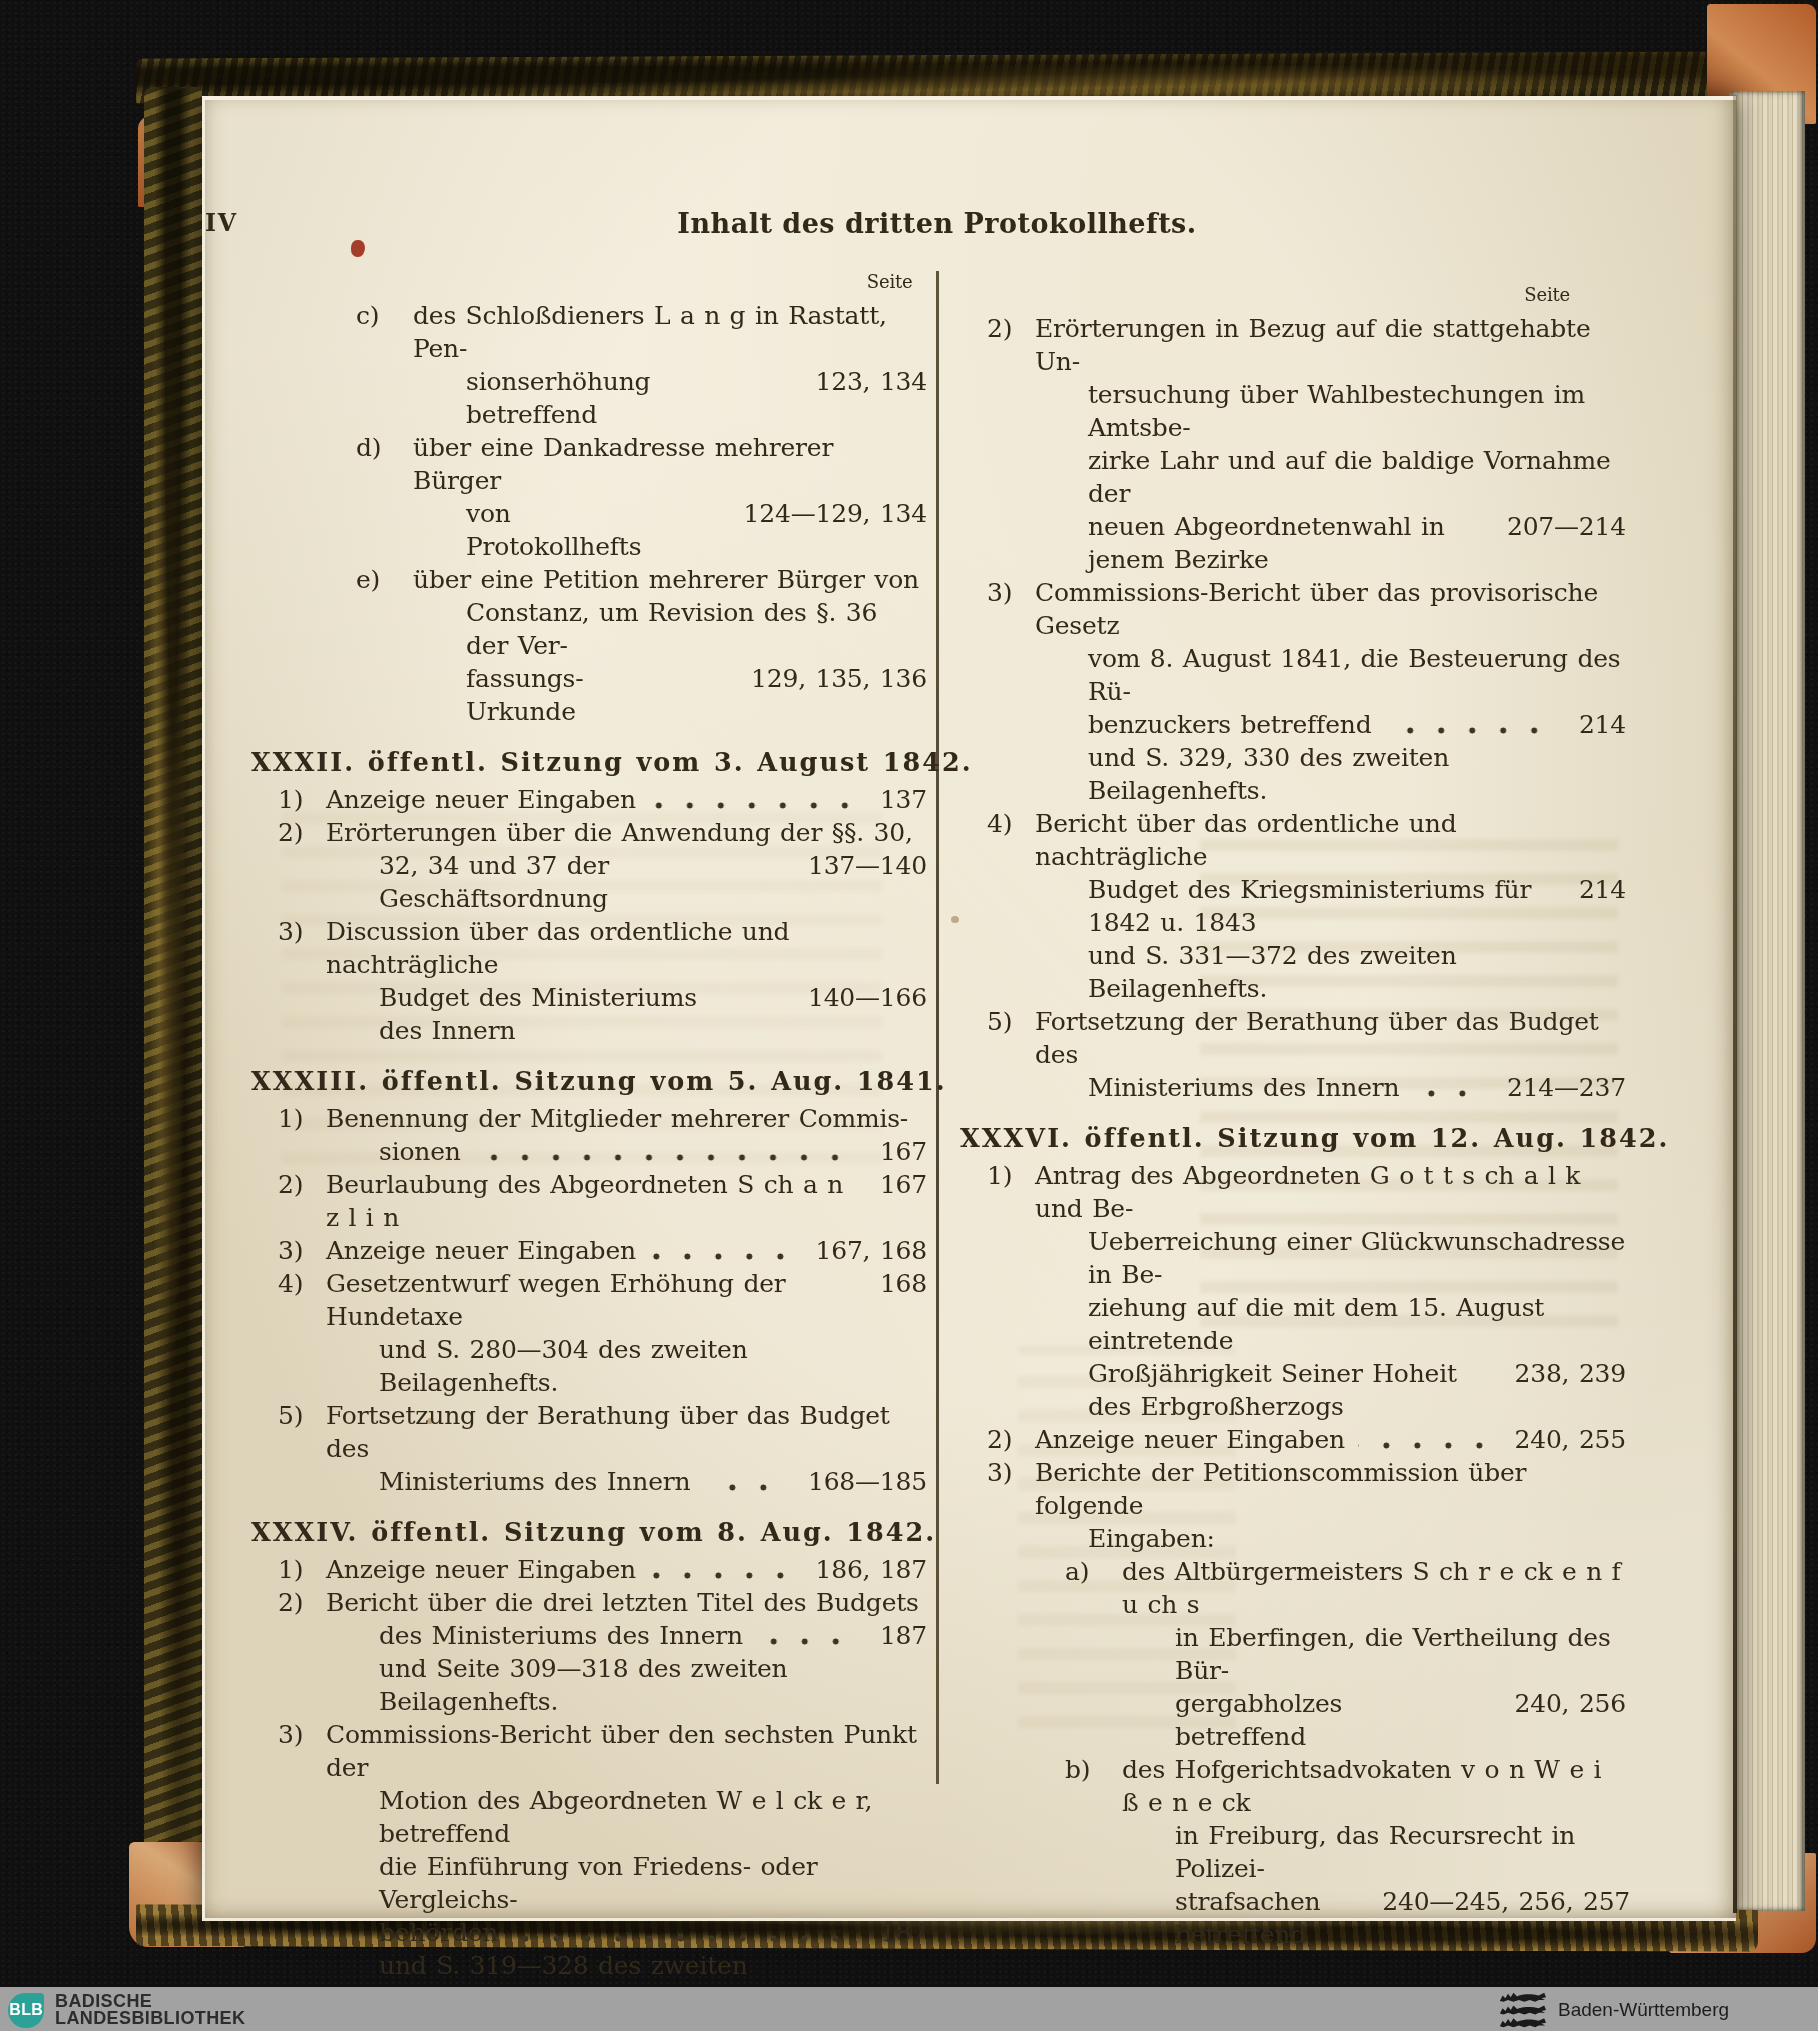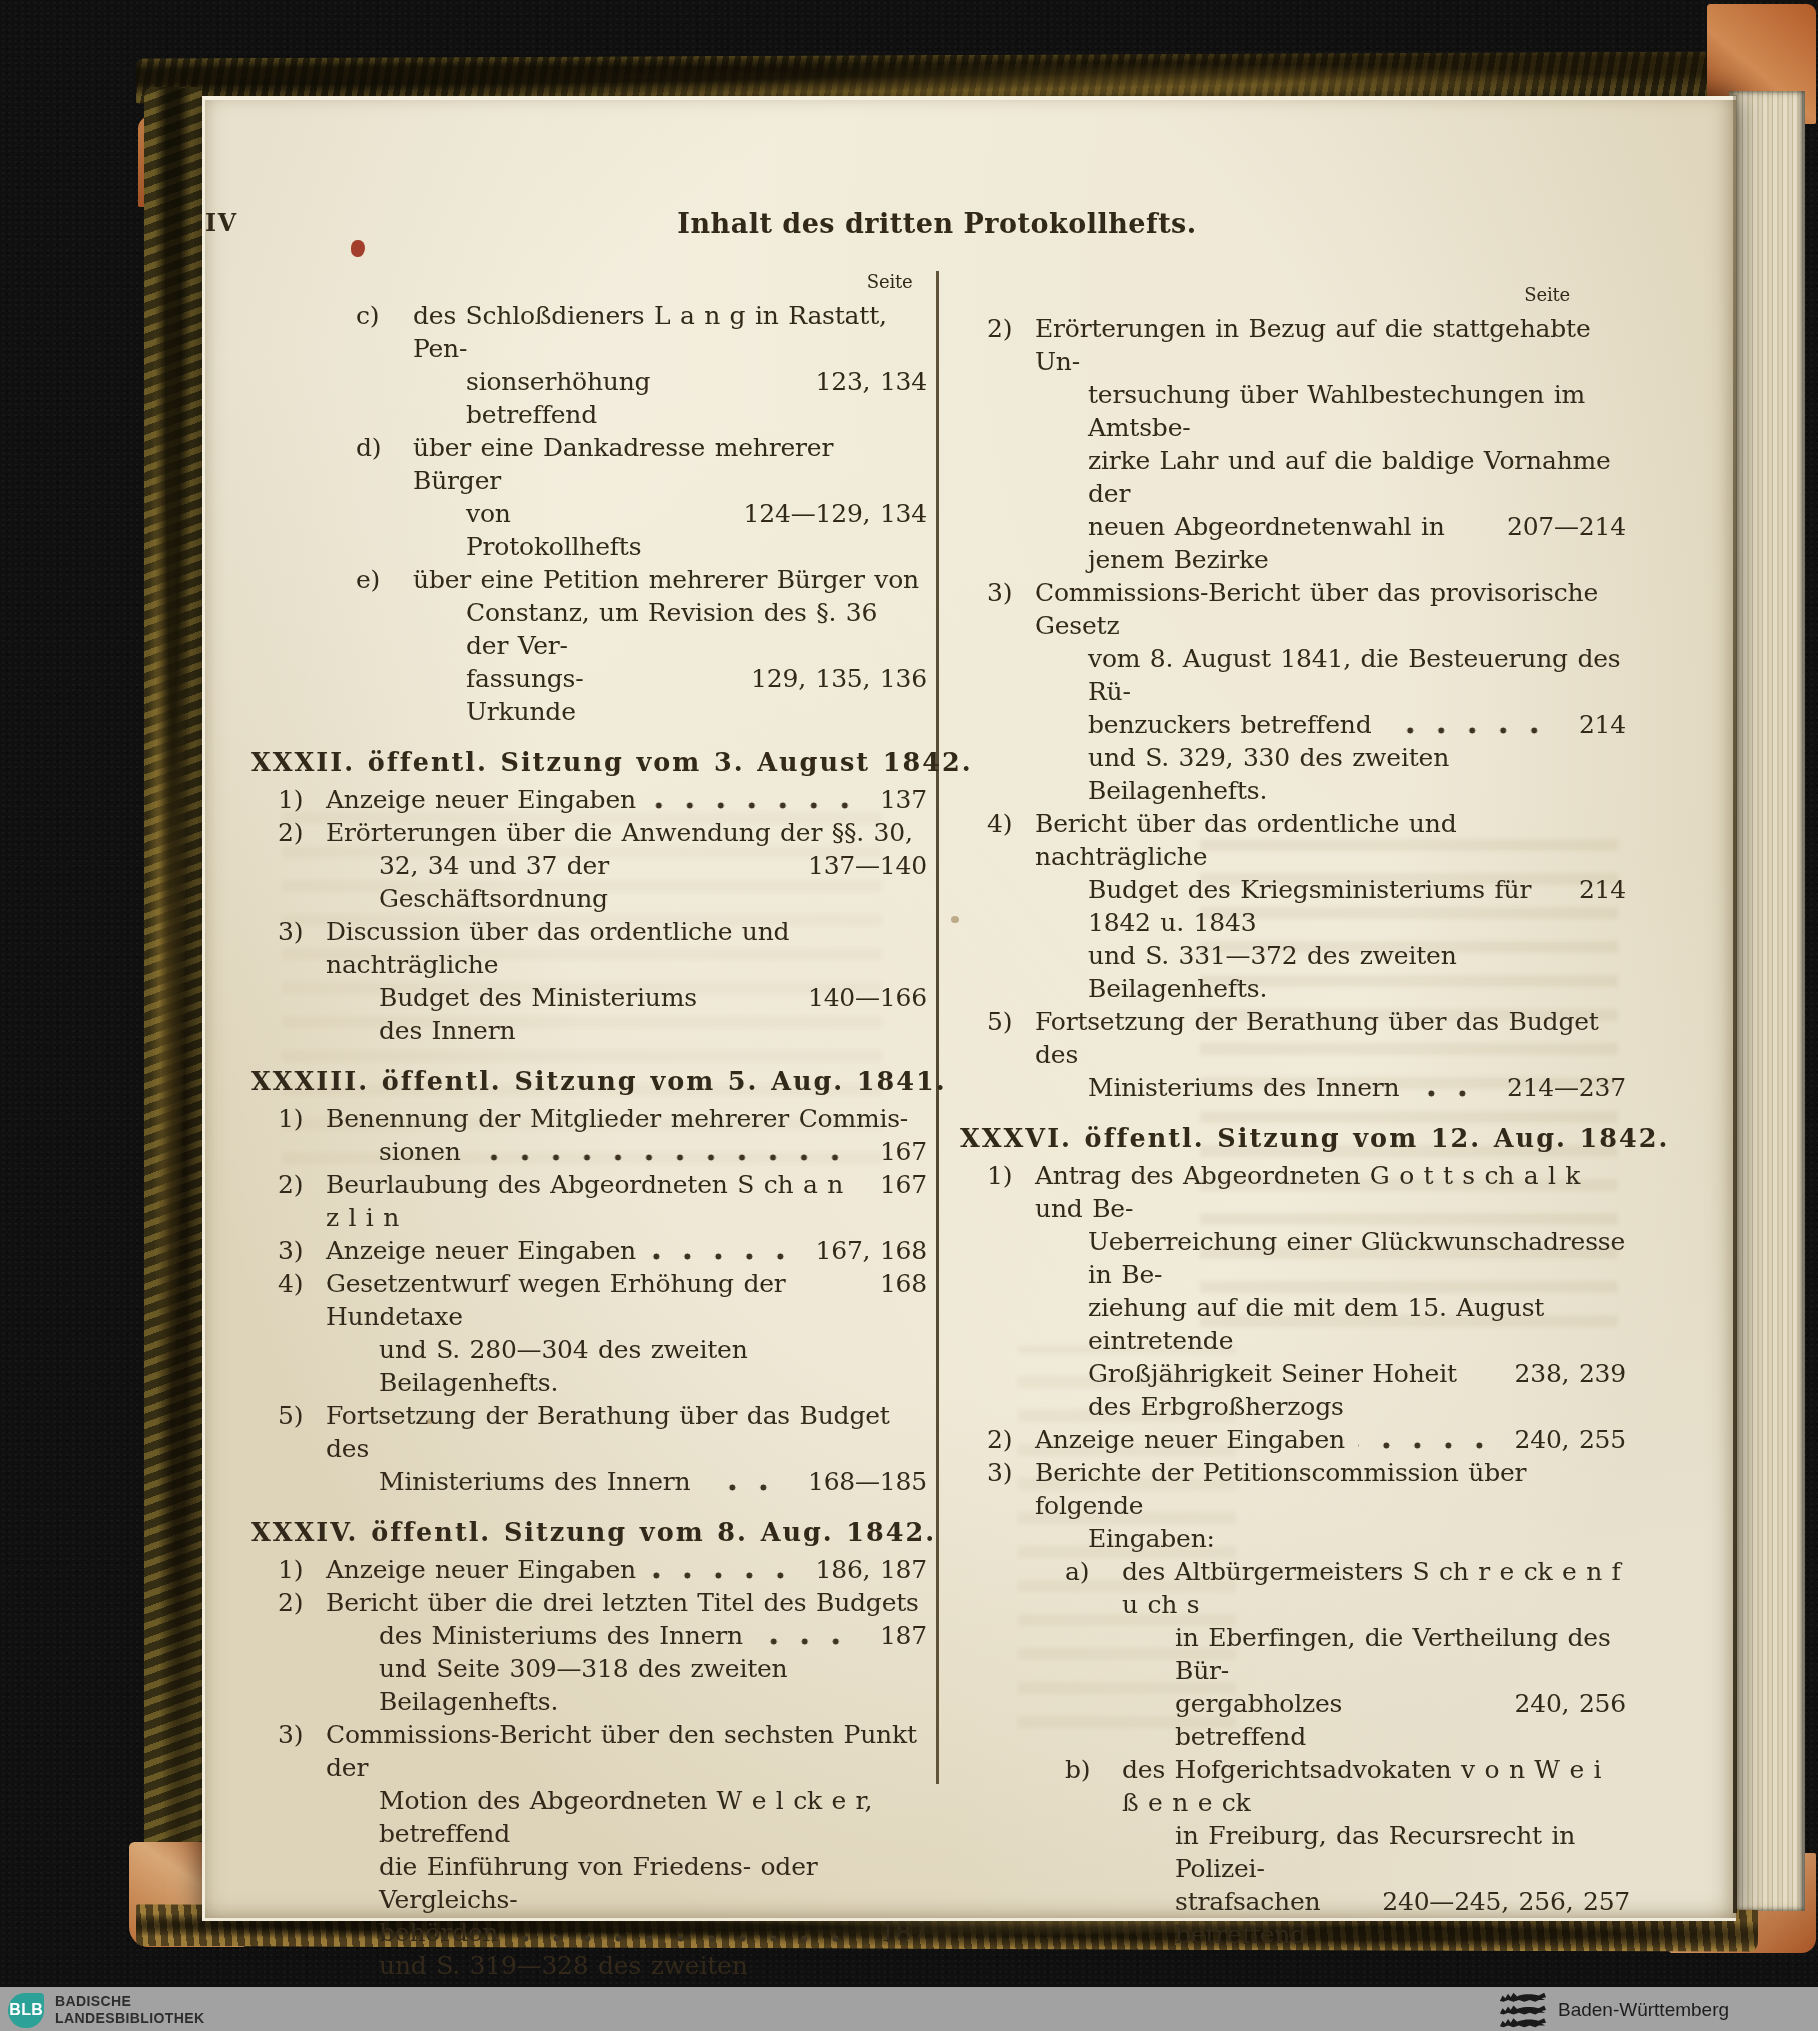--- a/index.html
+++ b/index.html
@@ -143,21 +143,21 @@
     font-family:"Liberation Sans", sans-serif;
   }
   #blb-logo{
     position:absolute;left:8.2px;top:5.5px;width:36px;height:35px;background:#2ba198;
     border-radius:17.3px 3.6px 17.3px 17.3px;
     display:flex;align-items:center;justify-content:center;
     color:#ffffff;font-size:16px;font-weight:bold;letter-spacing:0.3px;
   }
   #blb-name{
     position:absolute;left:55px;top:6.4px;color:#2d2d2d;font-weight:bold;
-    font-size:14px;line-height:16.4px;letter-spacing:0.4px;
+    font-size:18px;line-height:16.4px;letter-spacing:0.4px;
   }
   #bw{position:absolute;left:1498px;top:3.6px;height:38px;display:flex;align-items:center;}
   #bw svg{margin-right:11px;}
   #bw-label{color:#1d1d1d;font-size:19px;}
 </style>
 </head>
 <body>
 
 <div id="canvas">
 

